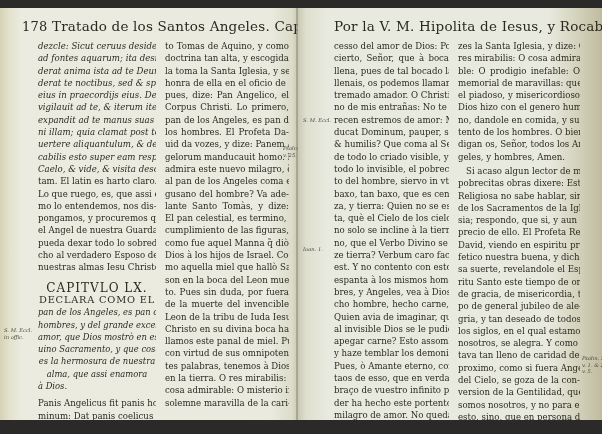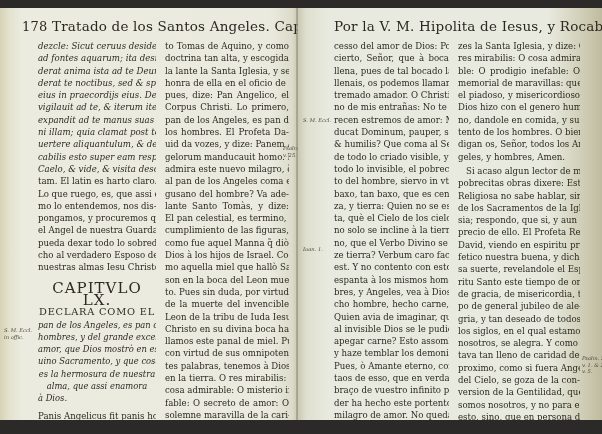--- a/index.html
+++ b/index.html
@@ -15,21 +15,21 @@
   .header .num{font-size:13px;}
   .col{position:absolute;top:32px;font-size:8.6px;line-height:12.3px;text-align:justify;color:#2d2a24;}
   .col .line{display:block;white-space:nowrap;overflow:hidden;text-align:justify;text-align-last:justify;}
   .col .line.last{text-align-last:left;}
   .col .center{text-align:center;text-align-last:center;}
   .it{font-style:italic;}
   .left .c1{left:38px;width:118px;}
   .left .c2{left:165px;width:124px;}
   .right .c1{left:36px;width:115px;}
   .right .c2{left:160px;width:122px;}
-  .chap-title{font-size:15px;letter-spacing:1px;text-align:center;margin-top:8px;}
+  .chap-title{font-size:12px;letter-spacing:1px;text-align:center;margin-top:8px;}
   .chap-sub{letter-spacing:.8px;font-size:9.8px;}
   .margin-note{position:absolute;font-size:5.2px;line-height:6.5px;font-style:italic;color:#4a463c;white-space:nowrap;}
   .shadow-bottom{position:absolute;left:0;top:420px;width:602px;height:14px;background:#2b2a28;}
   .shadow-top{position:absolute;left:0;top:0;width:602px;height:8px;background:#2b2a28;}
 </style>
 </head>
 <body>
 
 <div class="shadow-top"></div>
 
@@ -78,48 +78,47 @@
           <span class="line center">Panis Angelicus fit panis ho-</span>
           <span class="line center">minum: Dat panis coelicus fi-</span>
         </div>
 
     </div>
 
     <div class="col c2">
       <div id="lc2">
           <span class="line">to Tomas de Aquino, y como</span>
           <span class="line">doctrina tan alta, y escogida,</span>
-          <span class="line">la lante la Santa Iglesia, y se</span>
+          <span class="line">la toma la Santa Iglesia, y se</span>
           <span class="line">honra de ella en el oficio de el</span>
           <span class="line">pues, dize: Pan Angelico, el</span>
           <span class="line">Corpus Christi. Lo primero,</span>
           <span class="line">pan de los Angeles, es pan de</span>
           <span class="line">los hombres. El Profeta Da-</span>
           <span class="line">uid da vozes, y dize: Panem An-</span>
           <span class="line">gelorum manducauit homo. No os</span>
           <span class="line">admira este nuevo milagro, q̃</span>
           <span class="line">al pan de los Angeles coma el</span>
           <span class="line">gusano del hombre? Va ade-</span>
           <span class="line">lante Santo Tomàs, y dize:</span>
           <span class="line">El pan celestial, es termino, y</span>
           <span class="line">cumplimiento de las figuras,</span>
           <span class="line">como fue aquel Manna q̃ diò</span>
           <span class="line">Dios à los hijos de Israel. Co-</span>
           <span class="line">mo aquella miel que hallò San-</span>
           <span class="line">son en la boca del Leon muer-</span>
-          <span class="line">to. Pues sin duda, por virtud</span>
+          <span class="line">to. Pues sin duda, por fuera</span>
           <span class="line">de la muerte del invencible</span>
           <span class="line">Leon de la tribu de Iuda Iesu</span>
           <span class="line">Christo en su divina boca ha-</span>
           <span class="line">llamos este panal de miel. Pues</span>
           <span class="line">con virtud de sus omnipoten-</span>
           <span class="line">tes palabras, tenemos à Dios</span>
           <span class="line">en la tierra. O res mirabilis: O</span>
           <span class="line">cosa admirable: O misterio ine-</span>
-          <span class="line">fable: O secreto de amor: O</span>
           <span class="line">solemne maravilla de la cari-</span>
         </div>
 
     </div>
 
     <div class="margin-note" style="left: 283px; top: 137px; white-space: pre;">Psalm. 77.
 v. 25.</div>
     <div class="margin-note" style="left: 4px; top: 319px; white-space: pre;">S. M. Eccl.
 in offic.</div>
   </div>

